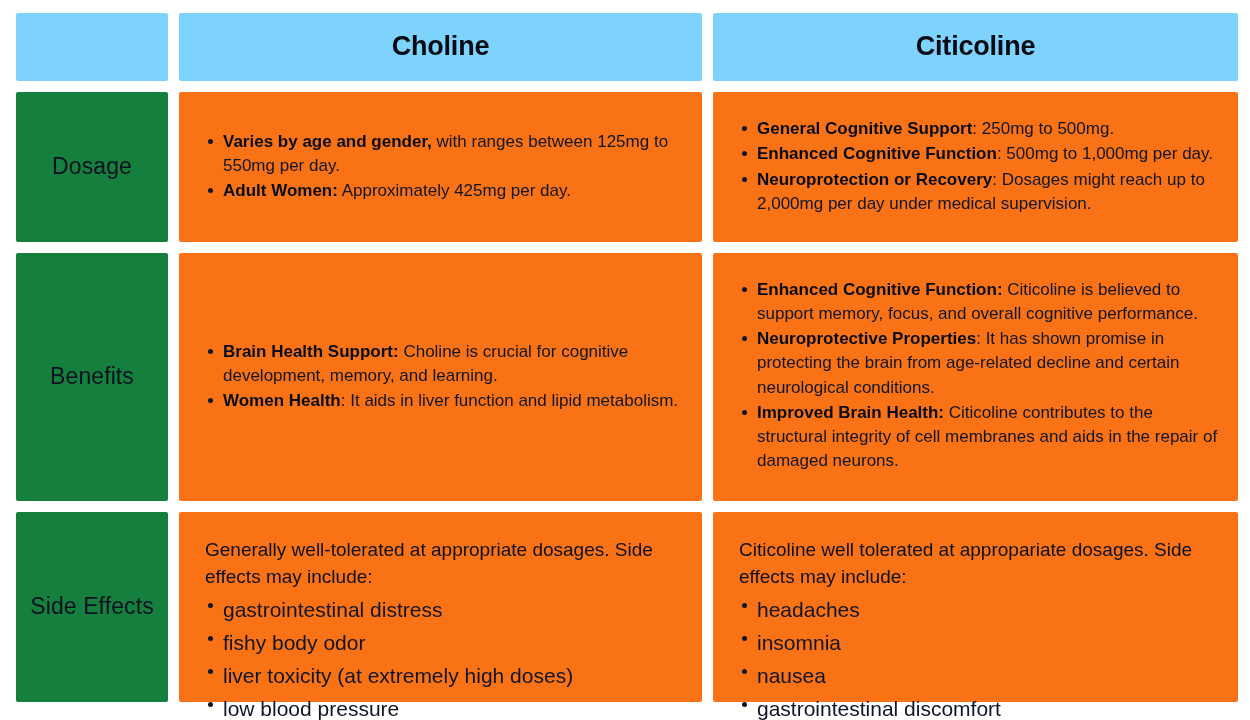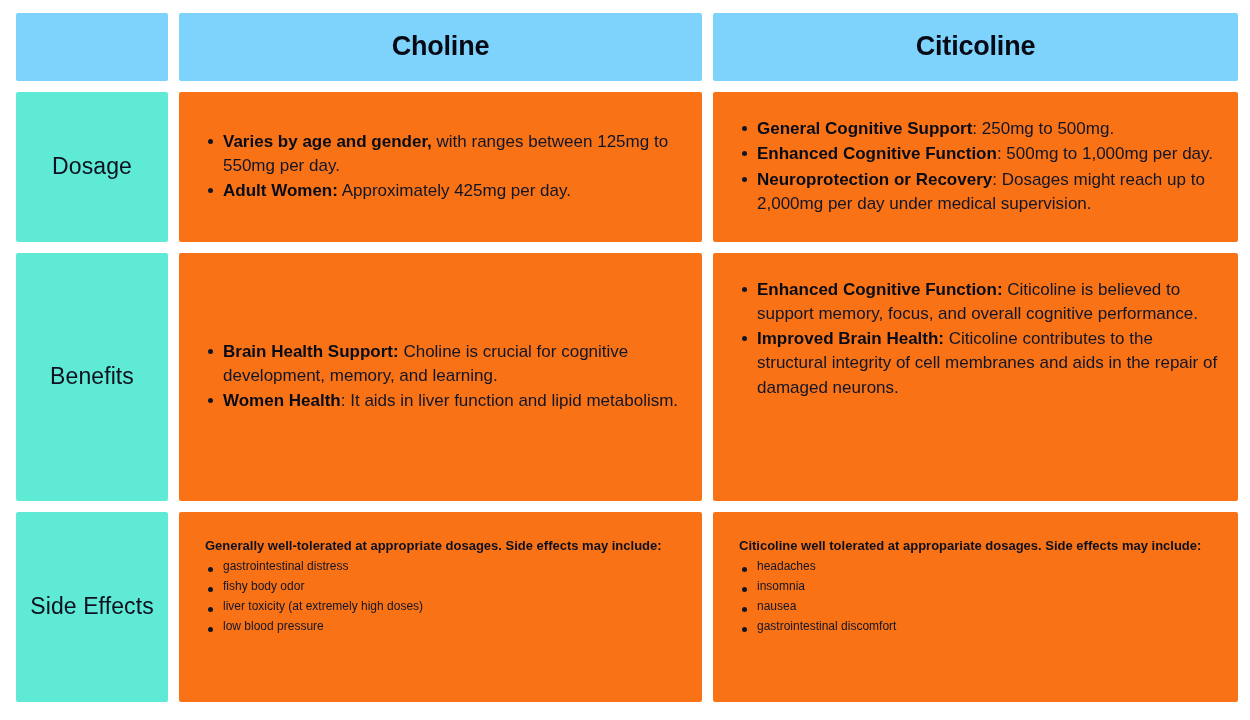--- a/index.html
+++ b/index.html
@@ -42,21 +42,21 @@
     font-size: 27px;
     font-weight: bold;
     letter-spacing: -0.2px;
     color: #070a14;
     text-align: center;
     line-height: 1.1;
   }
 
   
   .row-label-cell {
-    background: #5eead4;
+    background: #15803d;
     border-radius: 2px;
     display: flex;
     align-items: center;
     justify-content: center;
     padding: 4px 10px;
     box-sizing: border-box;
   }
   .row-label-text {
     font-size: 23px;
     font-weight: normal;
@@ -75,22 +75,22 @@
     display: flex;
     flex-direction: column;
     justify-content: center;
   }
   .content-cell.align-top {
     justify-content: flex-start;
     padding-top: 25px;
   }
 
   .intro-text {
-    font-size: 13px;
-    font-weight: bold;
+    font-size: 19px;
+    font-weight: normal;
     line-height: 1.42;
     color: #0d1020;
     margin: 0 0 3px 0;
     padding-left: 2px;
   }
 
   ul.bullets {
     list-style: none;
     margin: 0;
     padding: 0;
@@ -107,21 +107,21 @@
     content: "";
     position: absolute;
     left: 5px;
     top: 9px;
     width: 5px;
     height: 5px;
     border-radius: 50%;
     background: #111528;
   }
   ul.bullets.tight > li {
-    font-size: 12px;
+    font-size: 21px;
     line-height: 1.48;
     margin-bottom: 2px;
   }
   ul.bullets > li b {
     font-weight: bold;
     color: #080b18;
   }
 </style>
 </head>
 <body>
@@ -164,20 +164,21 @@
 
     <ul class="bullets">
         <li><b>Brain Health Support:</b><span> Choline is crucial for cognitive development, memory, and learning.</span></li>
         <li><b>Women Health</b><span>: It aids in liver function and lipid metabolism.</span></li>
       </ul>
   </div>
   <div class="content-cell align-top">
 
     <ul class="bullets">
         <li><b>Enhanced Cognitive Function:</b><span> Citicoline is believed to support memory, focus, and overall cognitive performance.</span></li>
+        <li><b>Neuroprotective Properties</b><span>: It has shown promise in protecting the brain from age-related decline and certain neurological conditions.</span></li>
         <li><b>Improved Brain Health:</b><span> Citicoline contributes to the structural integrity of cell membranes and aids in the repair of damaged neurons.</span></li>
       </ul>
   </div>
 
   <div class="row-label-cell">
     <span class="row-label-text">Side Effects</span>
   </div>
   <div class="content-cell align-top">
     <p class="intro-text">Generally well-tolerated at appropriate dosages. Side effects may include:</p>
     <ul class="bullets tight">

